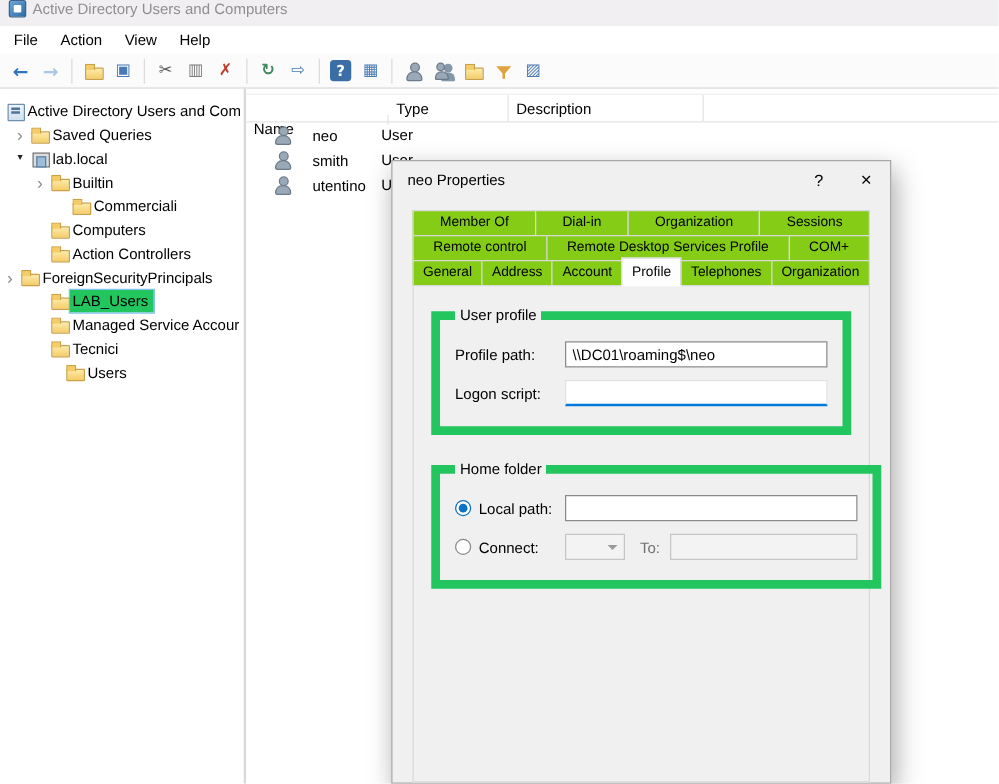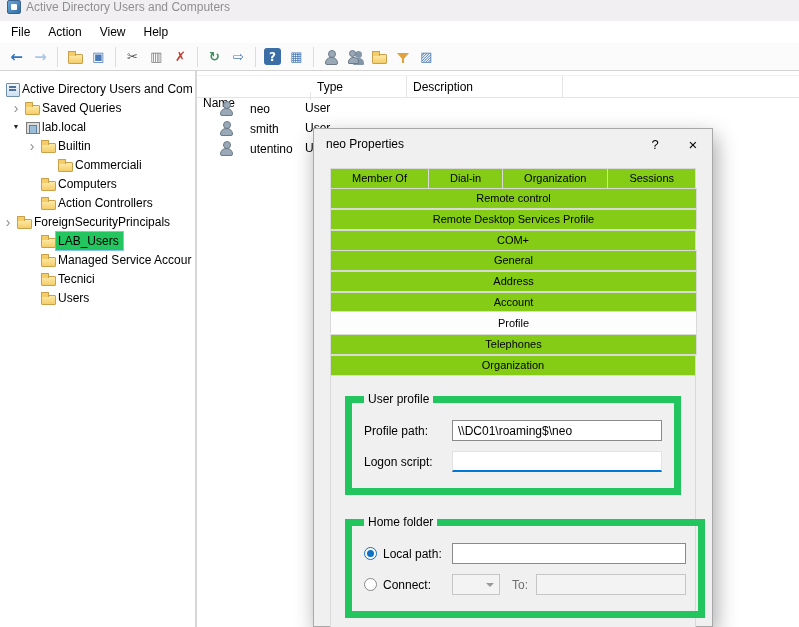--- a/index.html
+++ b/index.html
@@ -87,21 +87,21 @@
     background:#f0f0f0; border:1px solid #a8a8a8; box-shadow:3px 8px 20px rgba(0,0,0,.35);
     z-index:20; display:flex; flex-direction:column; }
   .dlg-titlebar { height:30px; display:flex; align-items:center; padding-left:12px; flex:none; }
   .dlg-title { flex:1; font-size:12px; }
   .dlg-btn { width:38px; height:30px; display:flex; align-items:center; justify-content:center;
     font-size:13px; cursor:default; }
   .dlg-btn.close { font-size:15px; }
 
   .tab-strip { margin:9px 16px 0; flex:none; }
   .tab-row { display:flex; }
-  .tab-row + .tab-row { margin-top:-1px;flex-direction:column; }
+  .tab-row + .tab-row { margin-top:-1px; }
   .tab { flex:1 1 auto; text-align:center; padding:3px 5px 4px; background:#84cc16;
     border:1px solid #d9d9d9; font-size:11px; white-space:nowrap; margin-right:-1px; cursor:default; }
   .tab:last-child { margin-right:0; }
   .tab.active { background:#fdfdfd; border-bottom-color:#fdfdfd; position:relative; z-index:2;
     padding-top:5px; margin-top:-2px; }
 
   .tab-page { margin:0 16px; border:1px solid #d9d9d9; margin-top:-1px; background:#f0f0f0;
     padding:16px 12px 12px; flex:1; }
   fieldset { border:7px solid #22c55e; margin:0 2px 20px; padding:4px 12px 16px; }
   legend { padding:0 4px; font-size:12px; }
@@ -251,21 +251,21 @@
         </span>
     </div>
 
     <div class="tree-item" style="padding-left:40px">
       <span class="ico folder"></span>
       <span class="item-body">
           <span class="tree-label">Tecnici</span>
         </span>
     </div>
 
-    <div class="tree-item" style="padding-left:40px">
+    <div class="tree-item" style="padding-left:52px">
       <span class="ico folder"></span>
       <span class="item-body">
           <span class="tree-label">Users</span>
         </span>
     </div>
 
   </div>
 
   <div class="list-pane">
     <div class="list-header">

